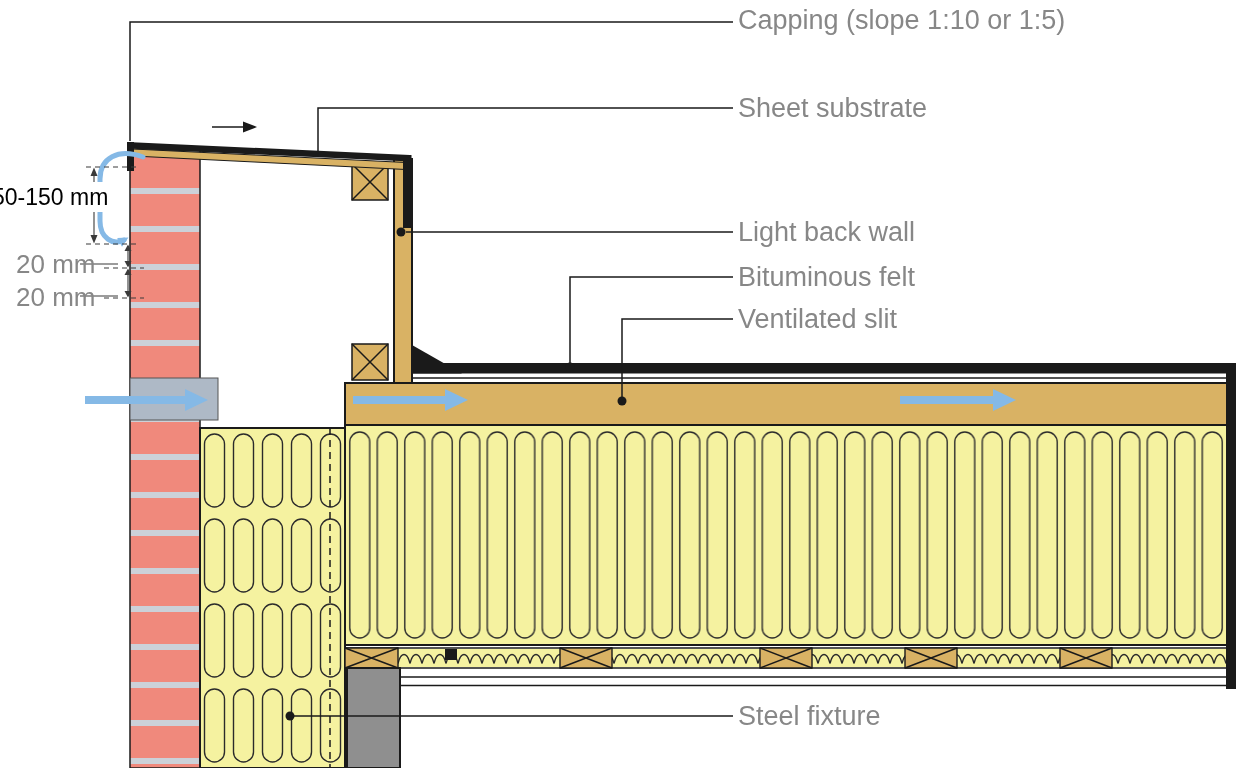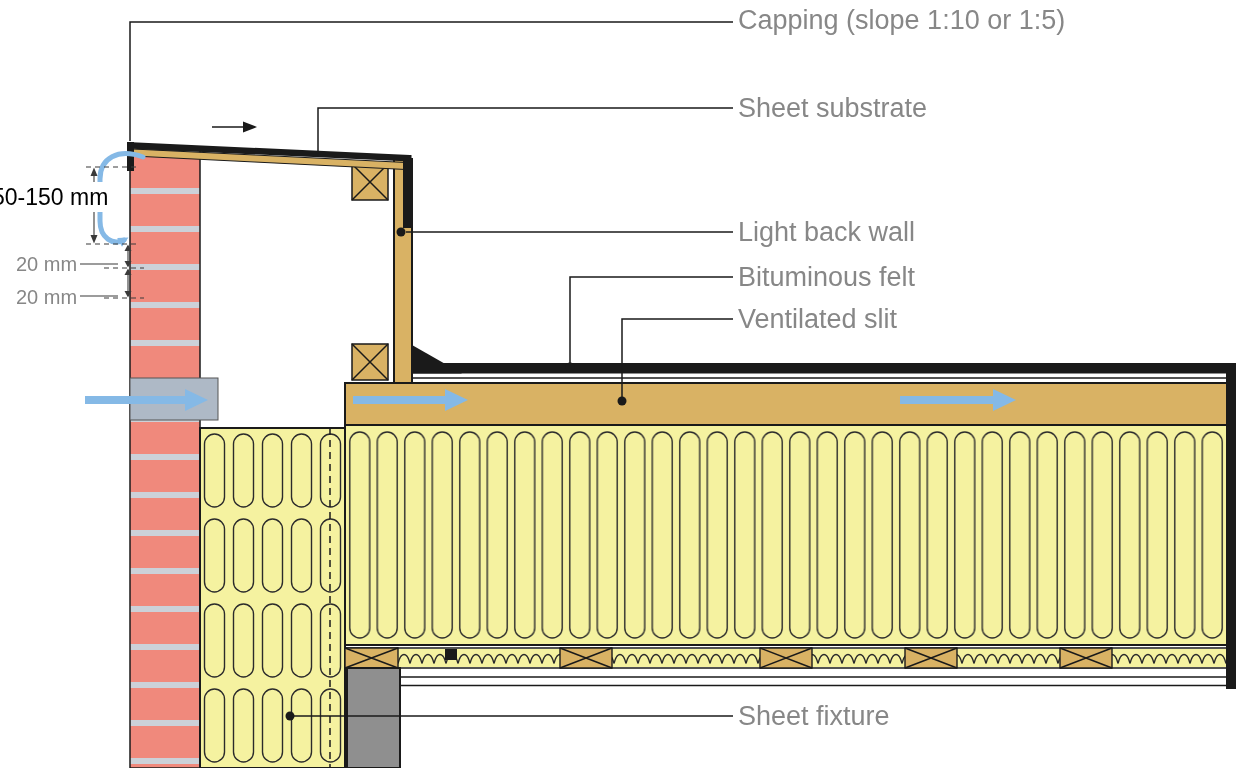--- a/index.html
+++ b/index.html
@@ -1,20 +1,20 @@
 <!DOCTYPE html>
 <html style="--brick: #f0897c; --mortar: #ccd1d8; --insulation: #f5f2a0; --wood: #d9b264; --steel: #8f8f8f; --vent_block: #aeb9c6; --airflow: #85b9e6; --label_text: #878787; --line: #1a1a1a; --background: #ffffff;"><head>
 <meta charset="utf-8">
 <style>
   html,body{margin:0;padding:0;background:#fff;}
   body{width:1236px;height:768px;overflow:hidden;}
   .canvas{position:relative;width:1236px;height:633px;font-family:"Liberation Sans",sans-serif;background:#fff;}
   .canvas svg{position:absolute;left:0;top:0;}
   .lbl{position:absolute;font-size:27px;line-height:30px;color:var(--label_text,#878787);white-space:nowrap;}
-  .dim{position:absolute;font-size:20px;line-height:26px;color:var(--label_text,#878787);white-space:nowrap;}
+  .dim{position:absolute;font-size:26px;line-height:26px;color:var(--label_text,#878787);white-space:nowrap;}
   .dim-box{background:#fff;color:#000;font-size:23px;line-height:24px;padding:3px 8px;}
   
   .f-brick{fill:var(--brick,#f0897c);}
   .f-mortar{fill:var(--mortar,#ccd1d8);}
   .f-ins{fill:var(--insulation,#f5f2a0);}
   .f-wood{fill:var(--wood,#d9b264);}
   .f-steel{fill:var(--steel,#8f8f8f);}
   .f-vent{fill:var(--vent_block,#aeb9c6);}
   .f-air{fill:var(--airflow,#85b9e6);}
   .f-line{fill:var(--line,#1a1a1a);}
@@ -183,19 +183,19 @@
       <circle cx="622" cy="401" r="4.5" class="f-line"></circle>
       <circle cx="290" cy="716" r="4.5" class="f-line"></circle>
     </g>
   </svg>
 
   <div class="lbl" style="left:738px;top:5px">Capping (slope 1:10 or 1:5)</div>
   <div class="lbl" style="left:738px;top:217px">Light back wall</div>
   <div class="lbl" style="left:738px;top:93px">Sheet substrate</div>
   <div class="lbl" style="left:738px;top:262px">Bituminous felt</div>
   <div class="lbl" style="left:738px;top:304px">Ventilated slit</div>
-  <div class="lbl" style="left:738px;top:701px">Sheet fixture</div>
+  <div class="lbl" style="left:738px;top:701px">Steel fixture</div>
 
   <div class="dim dim-box" style="left:-16px;top:182px">50-150 mm</div>
   <div class="dim" style="left:16px;top:251px">20 mm</div>
   <div class="dim" style="left:16px;top:284px">20 mm</div>
 
 </div>
 
 </body></html>

